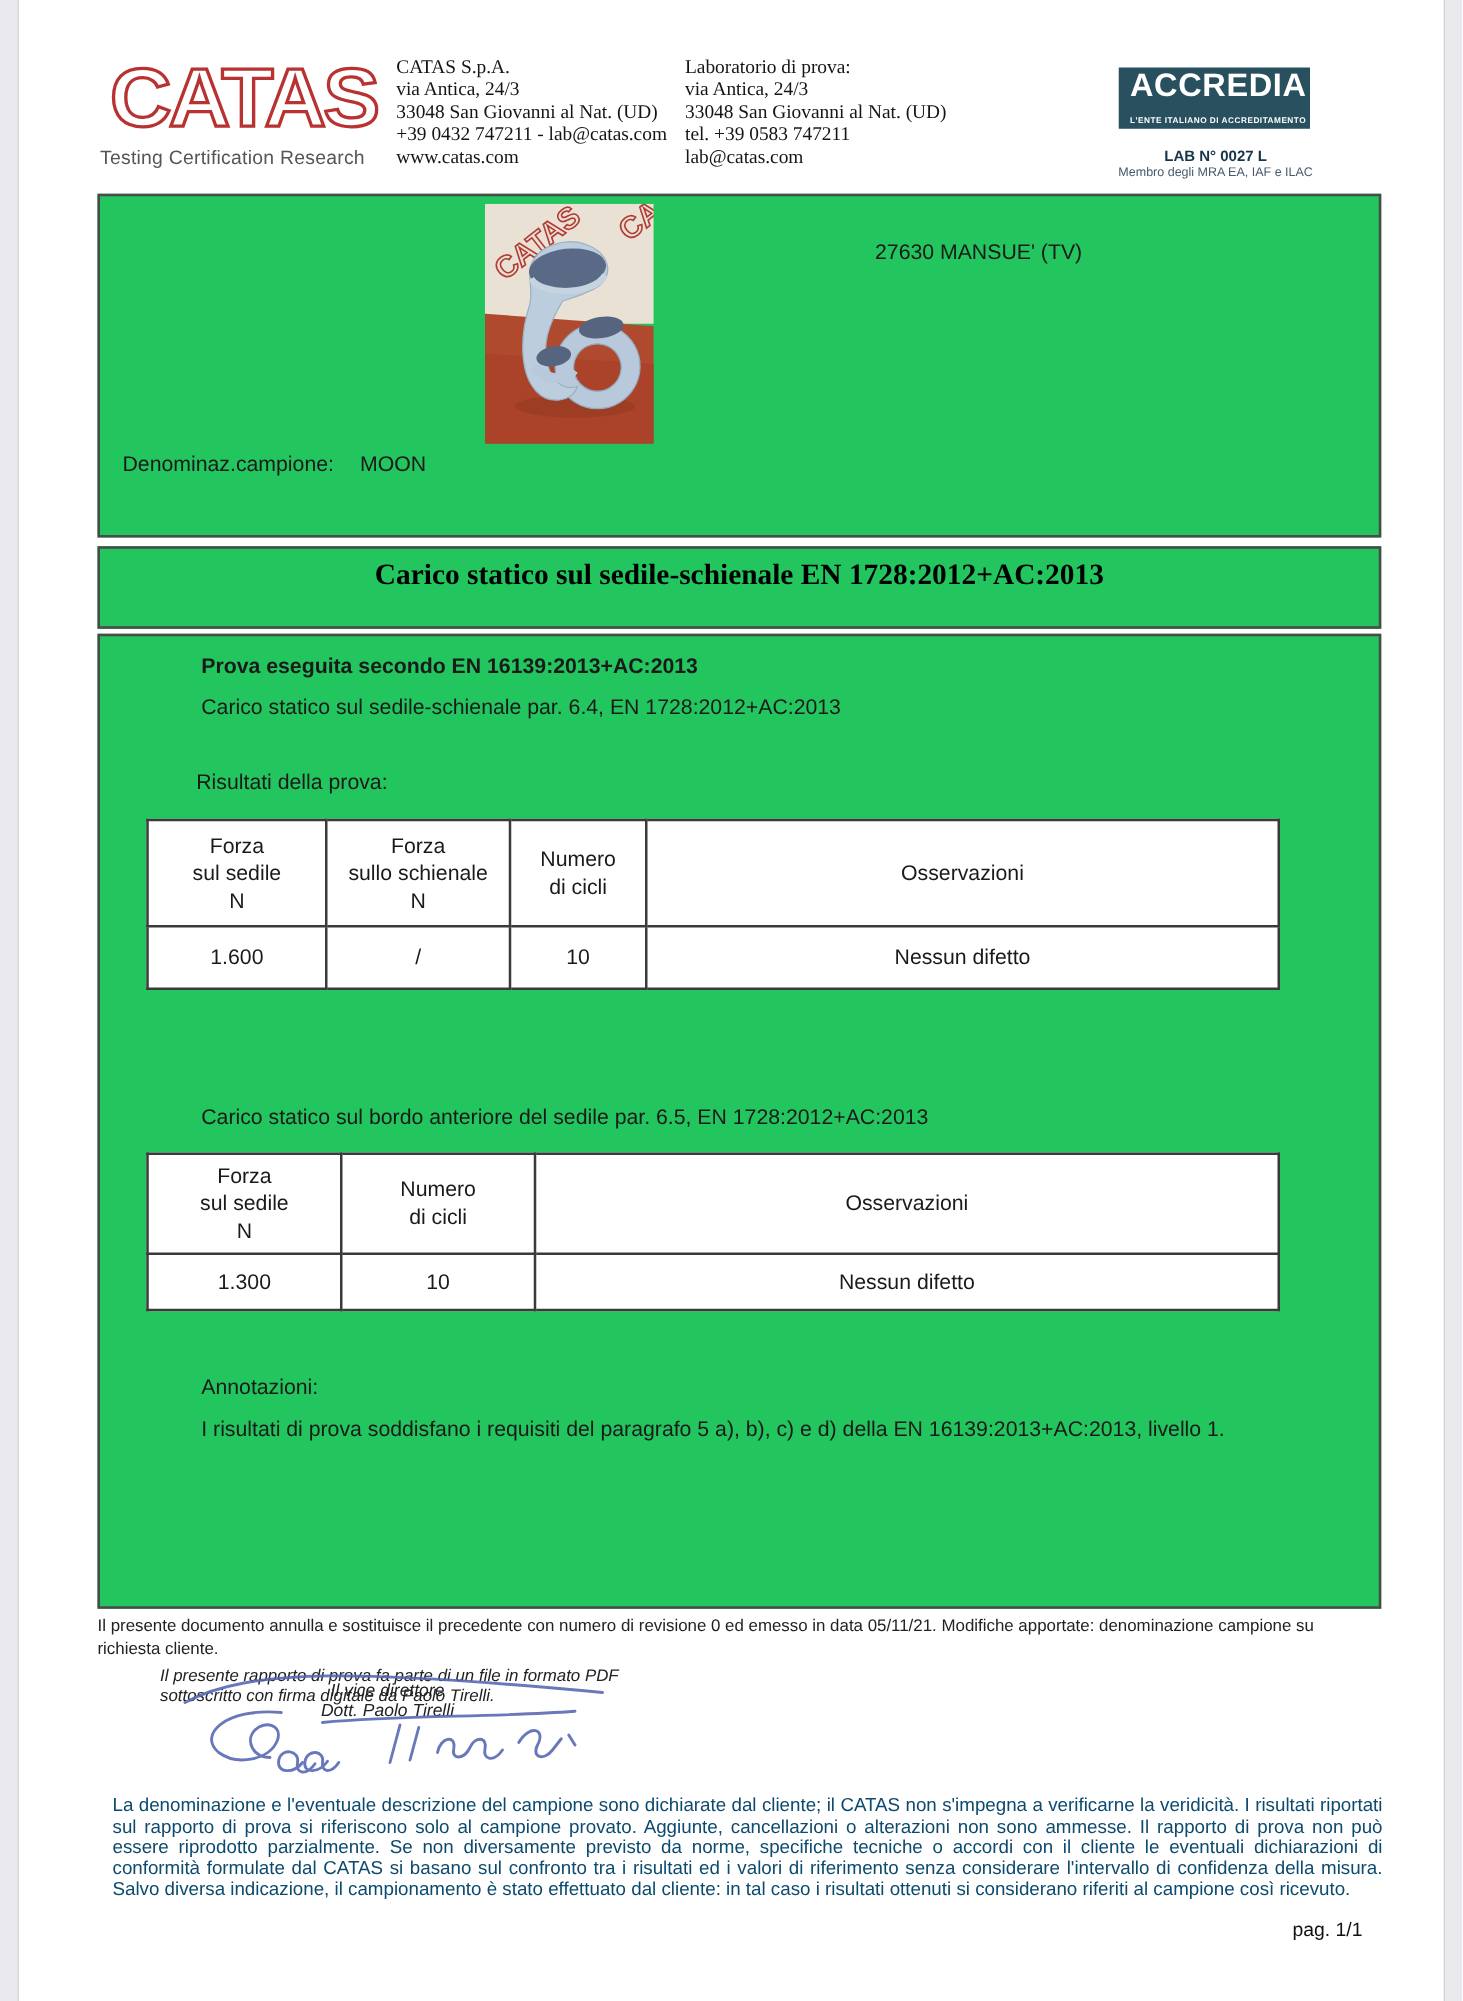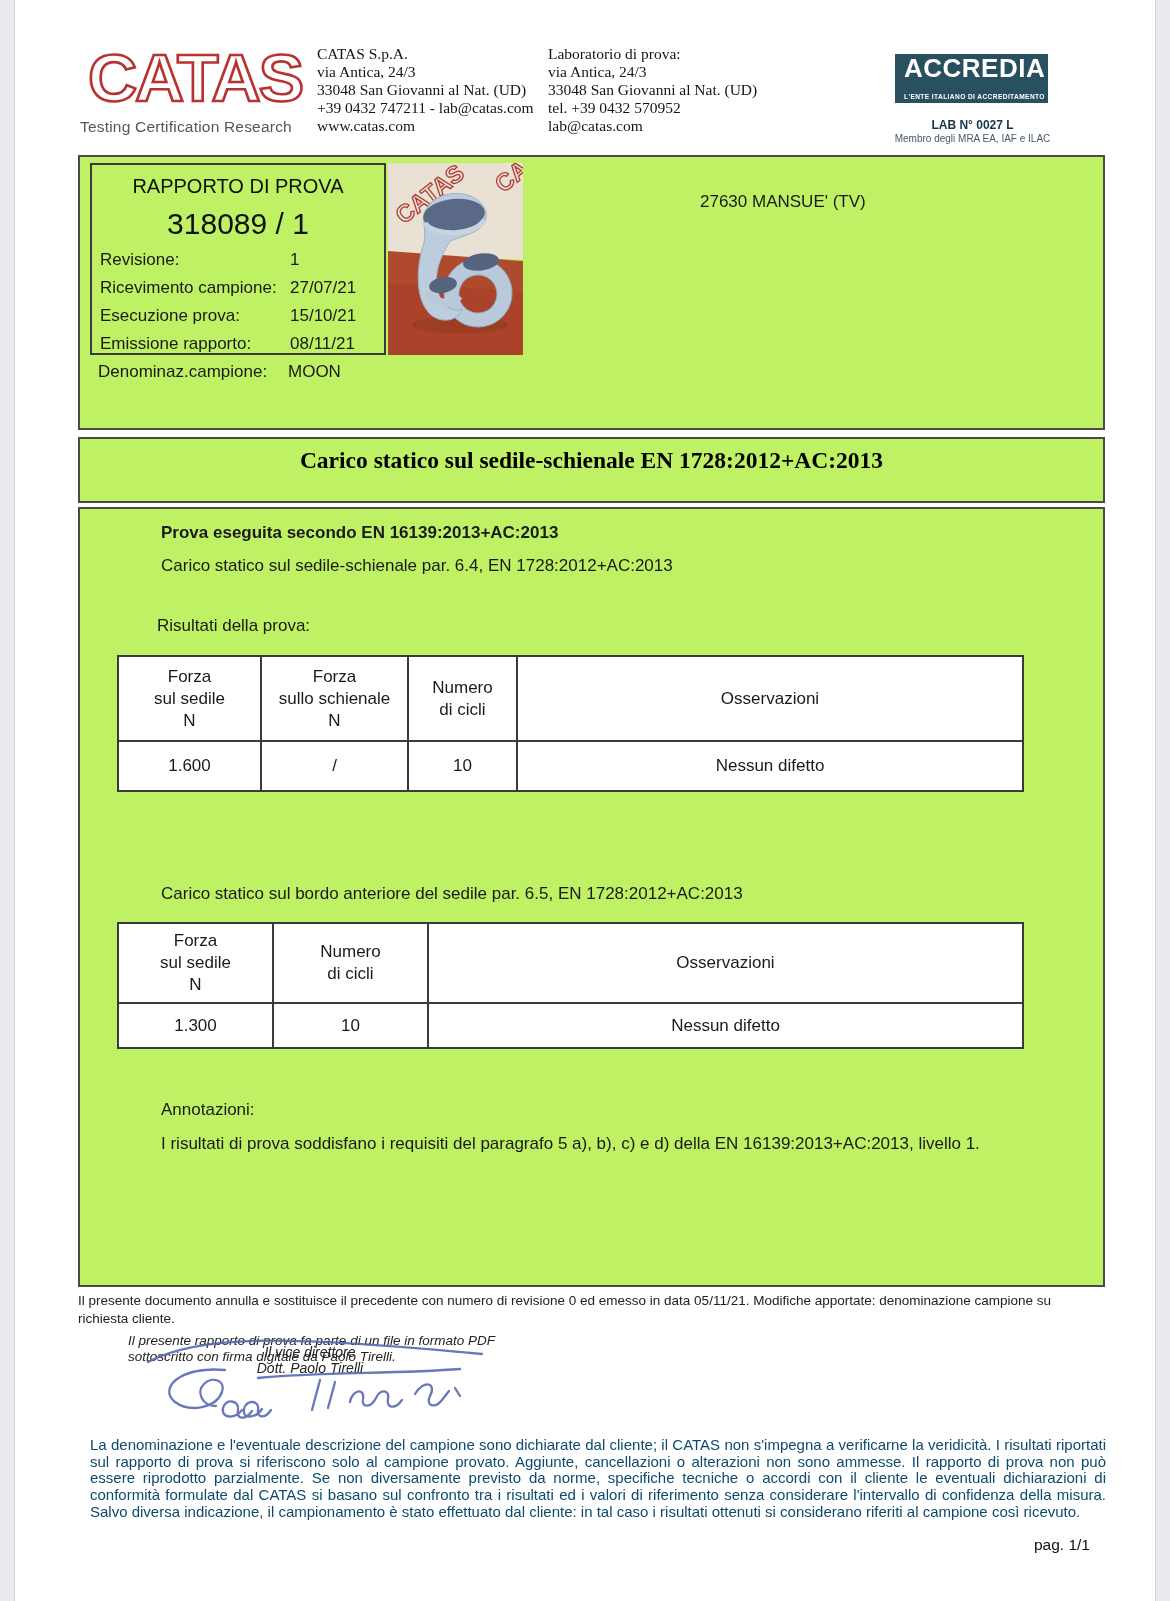--- a/index.html
+++ b/index.html
@@ -30,21 +30,21 @@
     width: 153px; height: 49px; padding: 1px 8px 4px 9px;
     display: flex; flex-direction: column; justify-content: space-between;
   }
   .accredia-row { display: flex; align-items: flex-start; justify-content: space-between; }
   .accredia-name { font-size: 26px; font-weight: bold; letter-spacing: 0.5px; line-height: 26px; }
   .accredia-sub { font-size: 6.6px; font-weight: bold; letter-spacing: 0.4px; white-space: nowrap; }
   .lab-no { font-size: 12px; font-weight: bold; color: #163549; text-align: center; }
   .lab-member { font-size: 10px; color: #46596b; text-align: center; white-space: nowrap; }
 
   
-  .box { position: absolute; border: 2px solid #4a4a4a; background: #bef264; }
+  .box { position: absolute; border: 2px solid #4a4a4a; background: #22c55e; }
 
   .report-box { position: absolute; border: 2px solid #3a3a3a; }
   .rb-title { text-align: center; font-size: 20px; color: #111; }
   .rb-number { text-align: center; font-size: 30px; color: #111; }
   .rb-label { font-size: 17px; }
   .rb-value { font-size: 17px; }
 
   .cust-line { font-size: 17px; line-height: 24.5px; }
 
   .doc-title {
@@ -87,52 +87,40 @@
     <div>via Antica, 24/3</div>
     <div>33048 San Giovanni al Nat. (UD)</div>
     <div>+39 0432 747211 - lab@catas.com</div>
     <div>www.catas.com</div>
   </div>
 
   <div class="abs addr" style="left:548px; top:45px;">
     <div>Laboratorio di prova:</div>
     <div>via Antica, 24/3</div>
     <div>33048 San Giovanni al Nat. (UD)</div>
-    <div>tel. +39 0432 570952</div>
+    <div>tel. +39 0583 747211</div>
     <div>lab@catas.com</div>
   </div>
 
   <div class="abs accredia-box" style="left:895px; top:54px;">
     <div class="accredia-row">
       <span class="accredia-name">ACCREDIA</span>
       <svg width="26" height="38" viewBox="0 0 26 38">
         <path d="M9,1 L14,2 L13,6 L16,8 L14,12 L16,17 L21,23 L24,27 L23,31 L19,30 L16,26 L12,20 L9,14 L7,8 Z" fill="#a8b0b5"></path>
         <path d="M15,33 L21,34 L20,37 L14,36 Z" fill="#a8b0b5"></path>
         <circle cx="7" cy="34" r="2.2" fill="#a8b0b5"></circle>
       </svg>
     </div>
     <div class="accredia-sub">L'ENTE ITALIANO DI ACCREDITAMENTO</div>
   </div>
   <div class="abs lab-no" style="left:880px; top:118px; width:185px;">LAB N° 0027 L</div>
   <div class="abs lab-member" style="left:880px; top:133px; width:185px;">Membro degli MRA EA, IAF e ILAC</div>
 
   <div class="box" style="left:78px; top:155px; width:1027px; height:275px;"></div>
 
-  <div class="report-box" style="left:90px; top:163px; width:296px; height:192px;">
-    <div class="rb-title" style="margin-top:10px;">RAPPORTO DI PROVA</div>
-    <div class="rb-number" style="margin-top:9px;">318089 / 1</div>
-    <div class="abs rb-label" style="left:8px;  top:85px;">Revisione:</div>
-    <div class="abs rb-value" style="left:198px; top:85px;">1</div>
-    <div class="abs rb-label" style="left:8px;  top:113px;">Ricevimento campione:</div>
-    <div class="abs rb-value" style="left:198px; top:113px;">27/07/21</div>
-    <div class="abs rb-label" style="left:8px;  top:141px;">Esecuzione prova:</div>
-    <div class="abs rb-value" style="left:198px; top:141px;">15/10/21</div>
-    <div class="abs rb-label" style="left:8px;  top:169px;">Emissione rapporto:</div>
-    <div class="abs rb-value" style="left:198px; top:169px;">08/11/21</div>
-  </div>
 
   <div class="abs rb-label" style="left:98px; top:362px;">Denominaz.campione:</div>
   <div class="abs rb-value" style="left:288px; top:362px;">MOON</div>
 
   <svg class="abs" style="left:388px; top:163px;" width="135" height="192" viewBox="0 0 135 192">
     <rect x="0" y="0" width="135" height="96" fill="#e9e1d3"></rect>
     <text transform="rotate(-38 28 42)" x="6" y="50" font-family="Liberation Sans, sans-serif" font-size="24" font-weight="bold" fill="none" stroke="#b23b35" stroke-width="1.3">CATAS</text>
     <text transform="rotate(-38 118 18)" x="108" y="26" font-family="Liberation Sans, sans-serif" font-size="24" font-weight="bold" fill="none" stroke="#b23b35" stroke-width="1.3">CATAS</text>
     <path d="M0,88 L135,98 L135,192 L0,192 Z" fill="#b04a2e"></path>
     <path d="M0,120 L135,128 L135,192 L0,192 Z" fill="#aa4329"></path>

